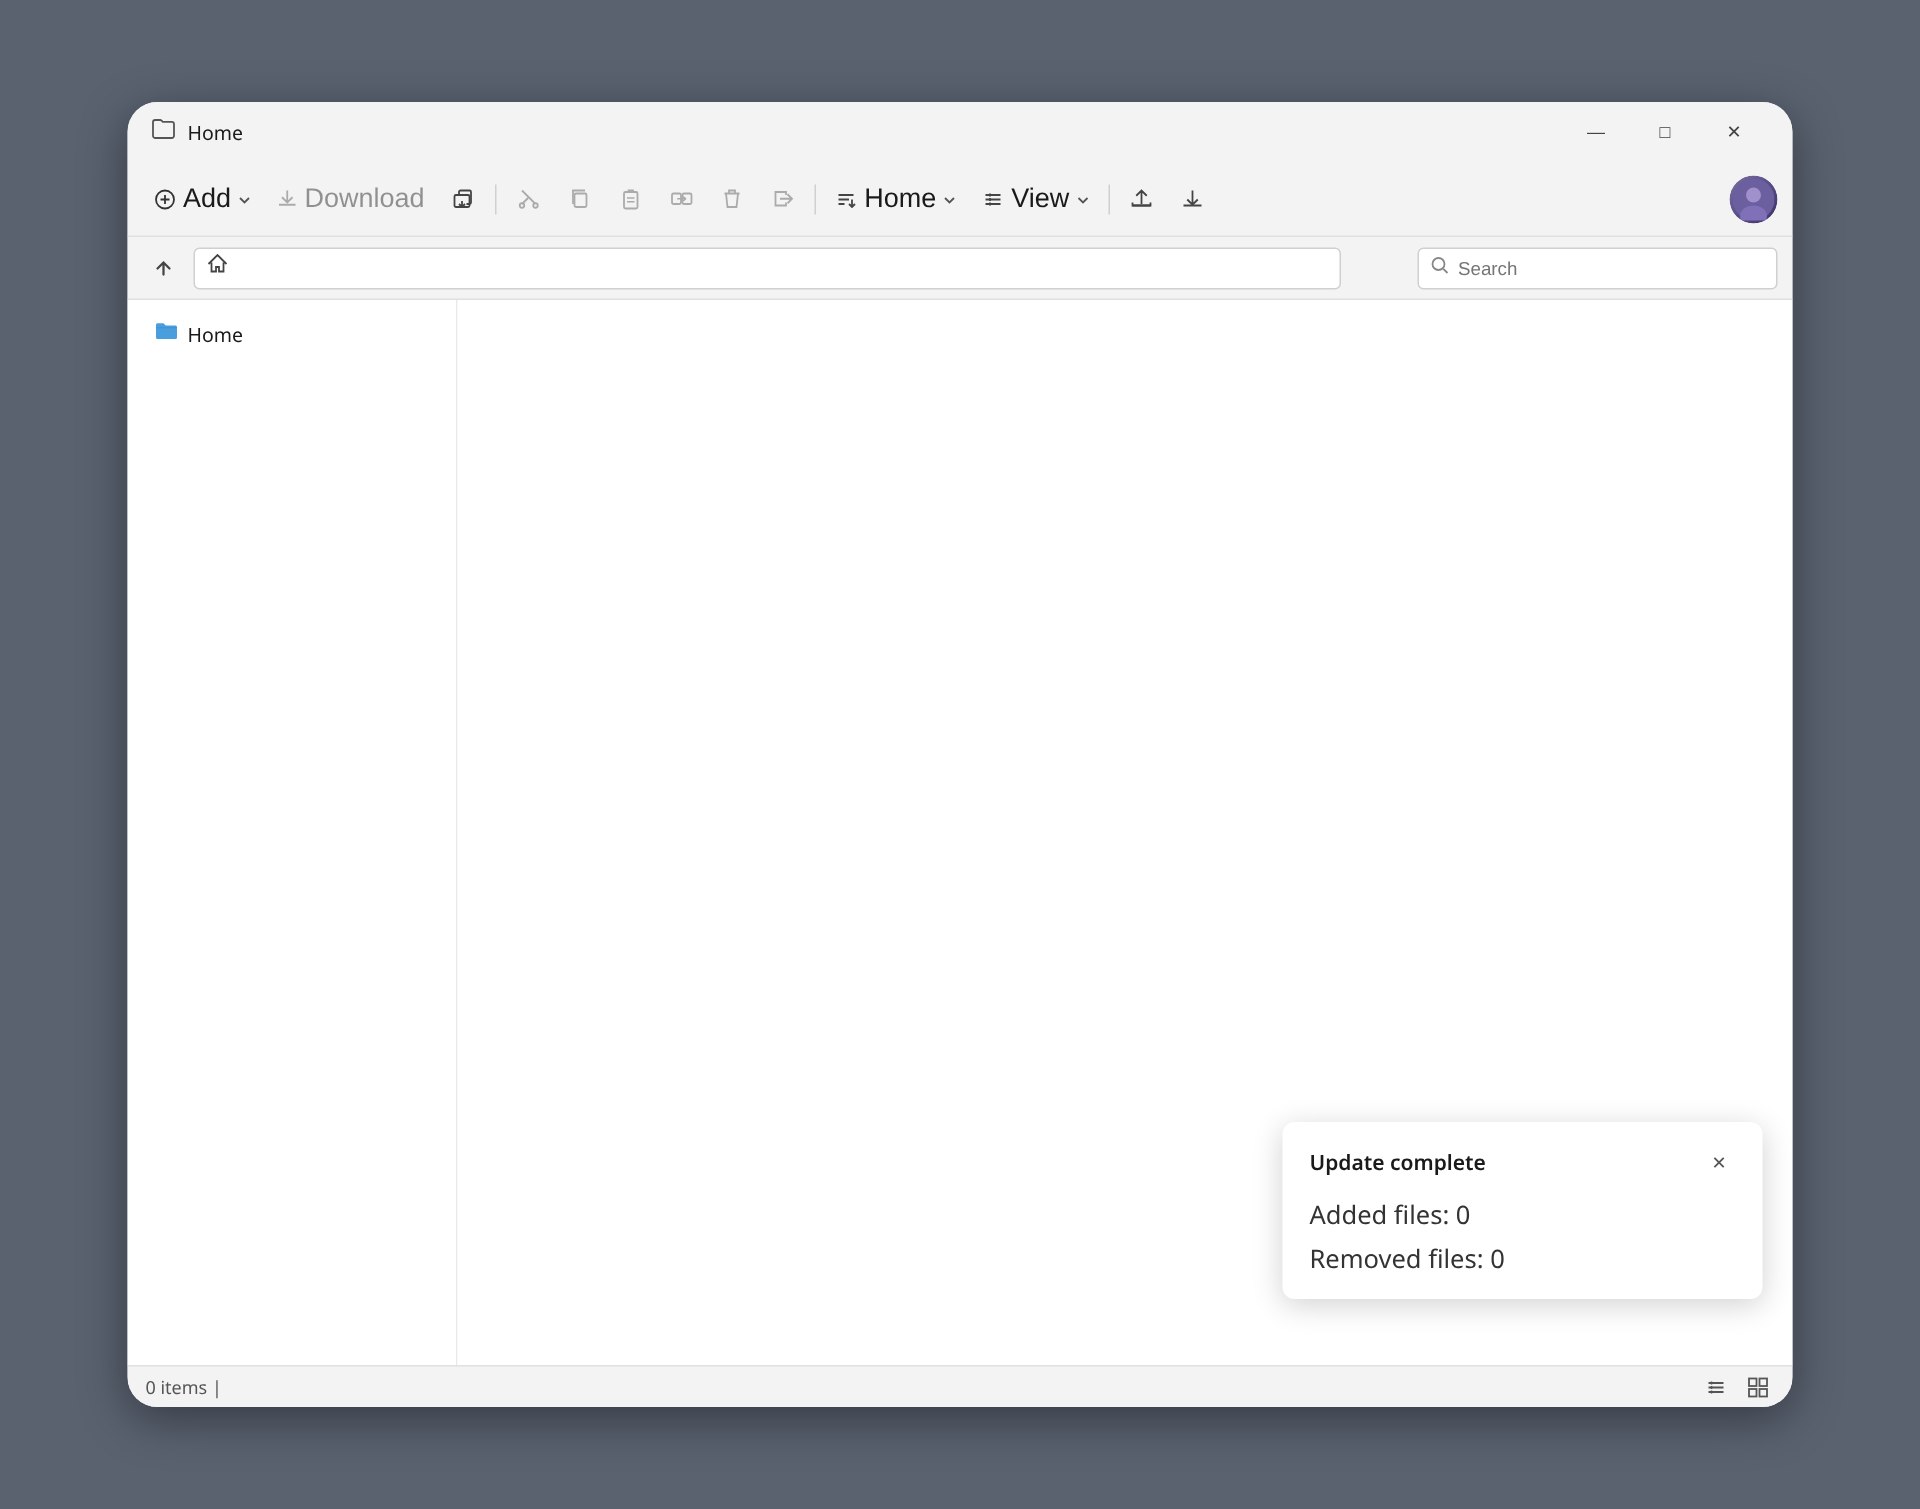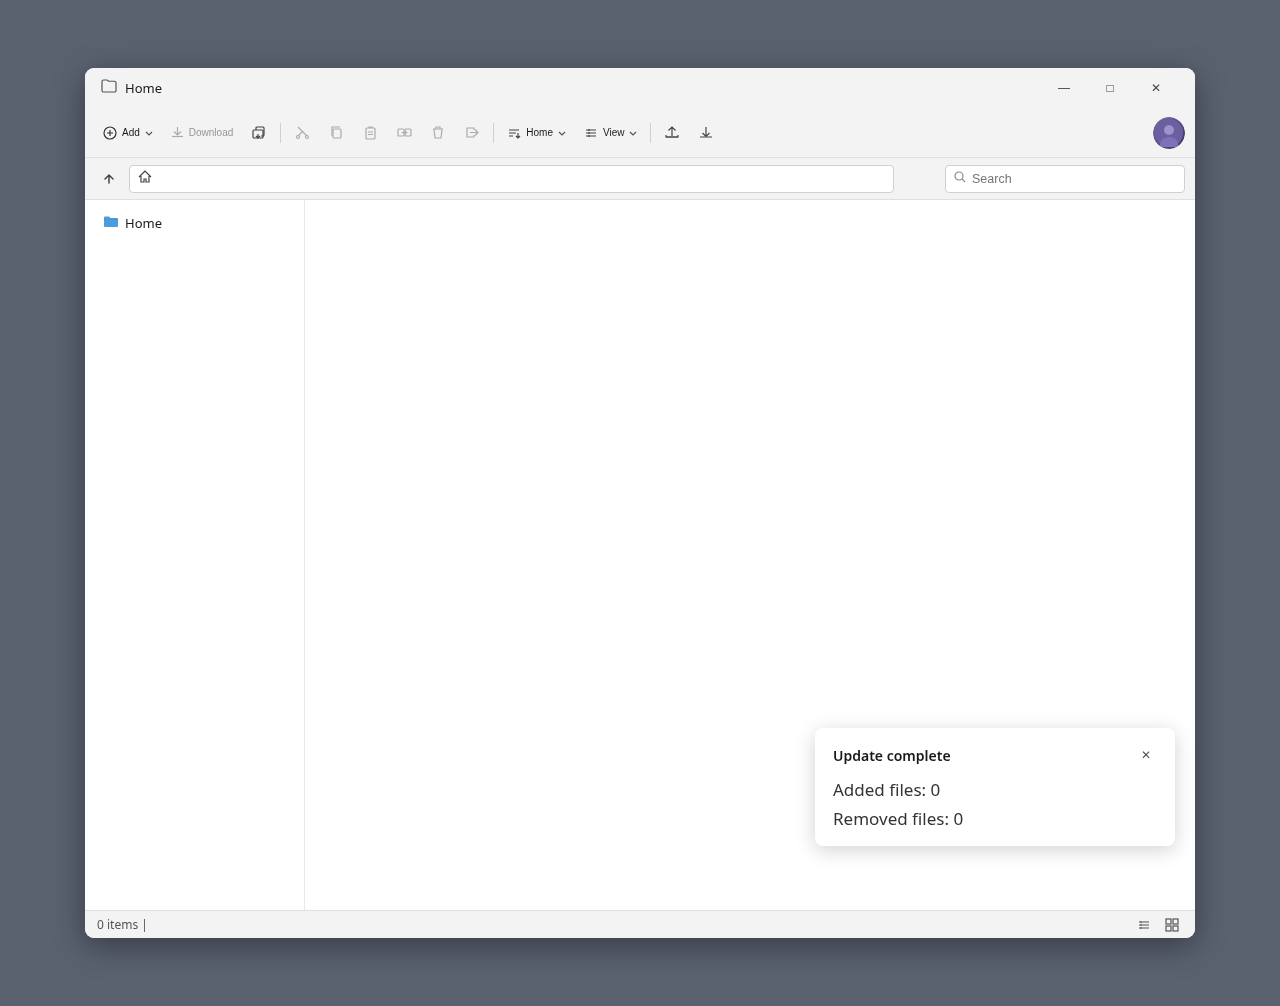--- a/index.html
+++ b/index.html
@@ -12,21 +12,21 @@
       height: 1006px;
       font-family: 'Segoe UI', system-ui, sans-serif;
       font-size: 13px;
       color: #1a1a1a;
     }
 
     .window {
       width: 1110px;
       height: 870px;
       background: #f3f3f3;
-      border-radius: 9px;
+      border-radius: 20px;
       box-shadow: 0 8px 32px rgba(0,0,0,0.4);
       display: flex;
       flex-direction: column;
       overflow: hidden;
       position: relative;
     }
 
     
     .titlebar {
       height: 40px;
@@ -78,21 +78,21 @@
     .toolbar-btn {
       height: 32px;
       padding: 0 8px;
       border: none;
       background: transparent;
       cursor: pointer;
       display: flex;
       align-items: center;
       gap: 5px;
       border-radius: 4px;
-      font-size: 10px;
+      font-size: 18px;
       color: #1a1a1a;
       white-space: nowrap;
     }
     .toolbar-btn.disabled {
       opacity: 0.45;
       cursor: default;
     }
     .toolbar-separator {
       width: 1px;
       height: 20px;
@@ -268,23 +268,23 @@
       align-items: center;
       justify-content: center;
       border-radius: 3px;
       font-size: 14px;
       color: #555;
     }
 
     
     .notification {
       position: absolute;
-      bottom: 64px;
+      bottom: 44px;
       right: 20px;
-      width: 360px;
+      width: 320px;
       background: white;
       border-radius: 8px;
       box-shadow: 0 4px 20px rgba(0,0,0,0.18);
       padding: 16px 18px;
       z-index: 100;
     }
     .notification-header {
       display: flex;
       align-items: center;
       justify-content: space-between;

